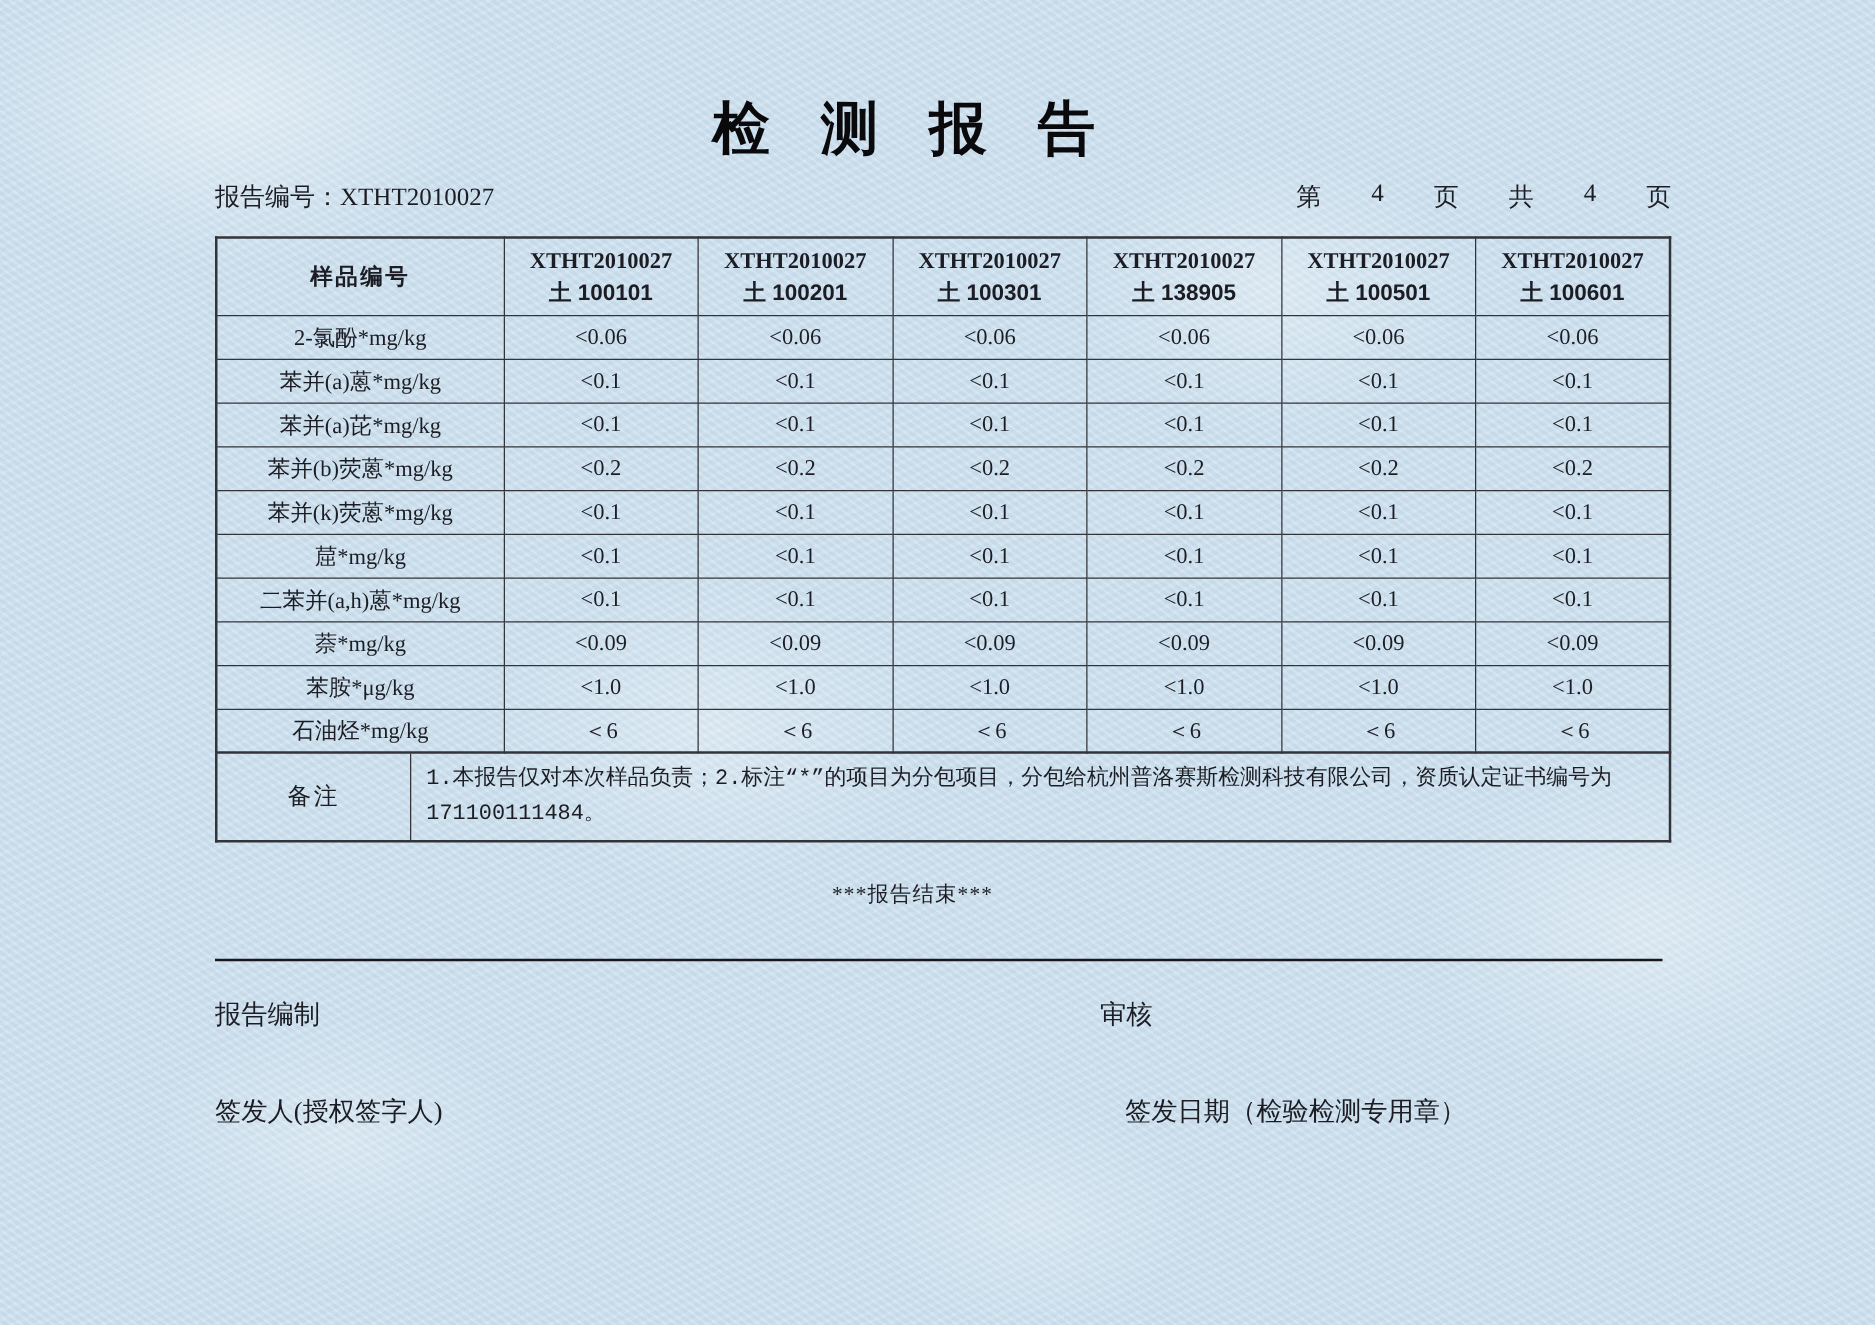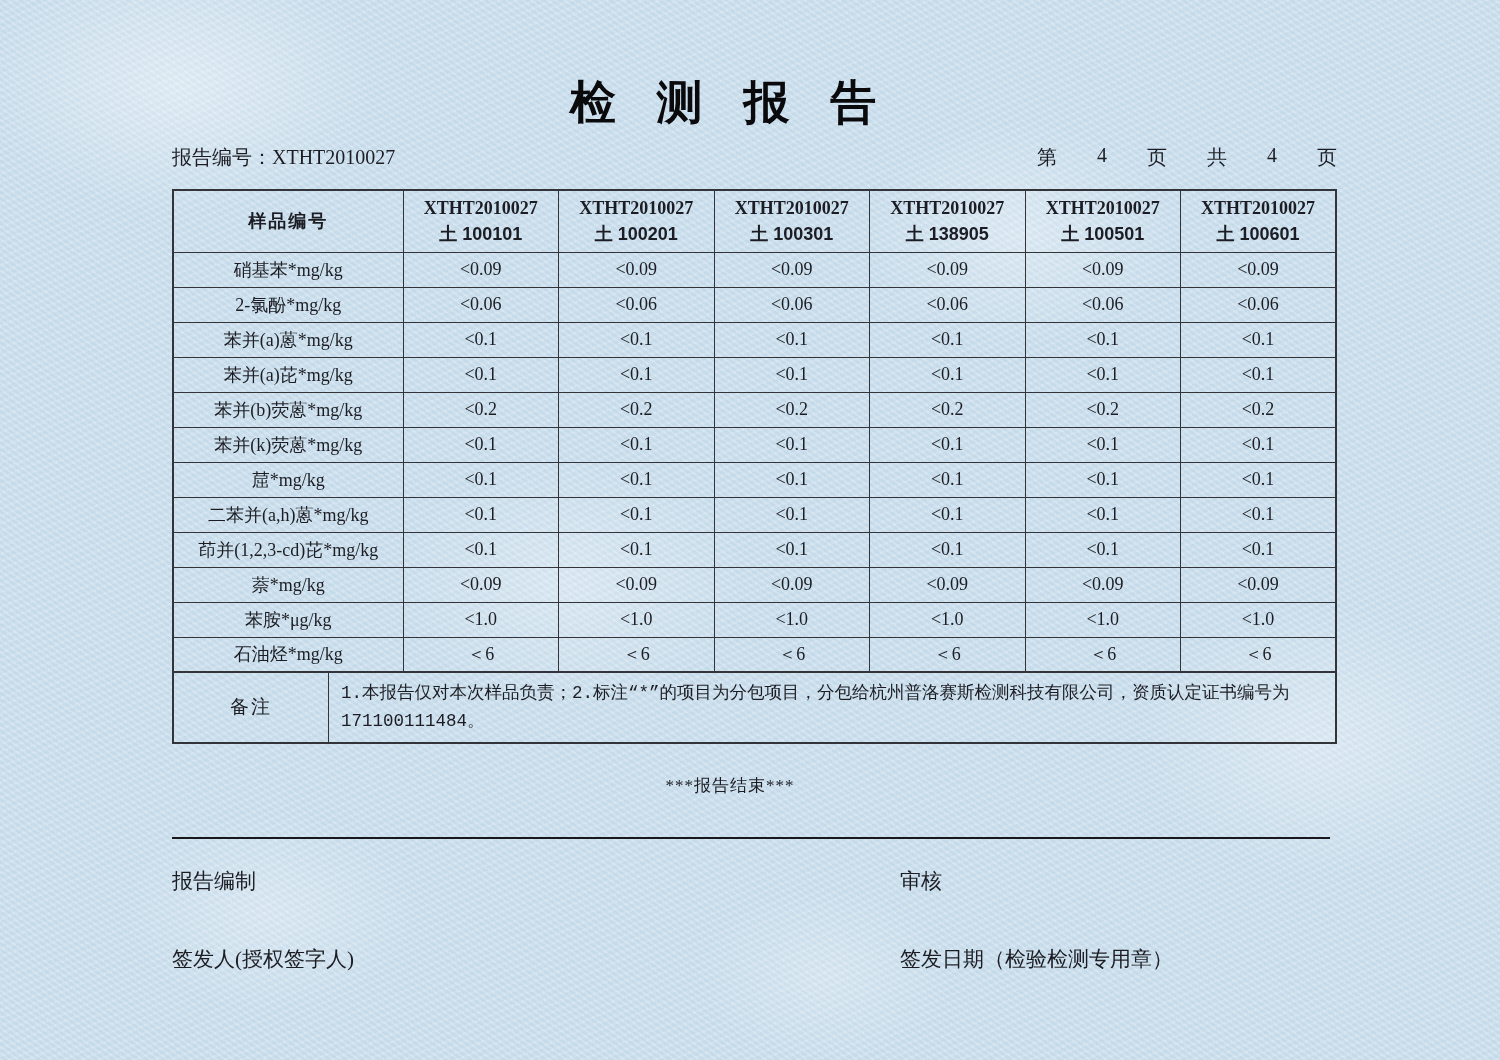--- a/index.html
+++ b/index.html
@@ -118,21 +118,21 @@
     margin:40px 0 0 172px;
     border:none;
     border-top:2.6px solid #18181c;
   }
   .sig-line{
     width:1165px;
     margin-left:172px;
     display:flex;
     font-size:21px;
   }
-  .sig-line.first{margin-top:28px;gap:20px;}
+  .sig-line.first{margin-top:28px;}
   .sig-line.second{margin-top:50px;gap:20px;}
   .sig-left{flex:0 0 708px;text-align:left;}
   .sig-right{flex:1;text-align:left;}
 </style>
 </head>
 <body>
 
 <div class="page">
 
   <div class="title">检 测 报 告</div>
@@ -183,29 +183,20 @@
             <div class="soil">土 100501</div>
           </th>
           <th class="col-head">
             <div>XTHT2010027</div>
             <div class="soil">土 100601</div>
           </th>
         </tr>
     </thead>
     <tbody id="table-body">
         <tr>
-          <td class="row-label">硝基苯*mg/kg</td>
-          <td class="cell-val">&lt;0.09</td>
-          <td class="cell-val">&lt;0.09</td>
-          <td class="cell-val">&lt;0.09</td>
-          <td class="cell-val">&lt;0.09</td>
-          <td class="cell-val">&lt;0.09</td>
-          <td class="cell-val">&lt;0.09</td>
-        </tr>
-        <tr>
           <td class="row-label">2-氯酚*mg/kg</td>
           <td class="cell-val">&lt;0.06</td>
           <td class="cell-val">&lt;0.06</td>
           <td class="cell-val">&lt;0.06</td>
           <td class="cell-val">&lt;0.06</td>
           <td class="cell-val">&lt;0.06</td>
           <td class="cell-val">&lt;0.06</td>
         </tr>
         <tr>
           <td class="row-label">苯并(a)蒽*mg/kg</td>
@@ -247,29 +238,20 @@
           <td class="row-label">䓛*mg/kg</td>
           <td class="cell-val">&lt;0.1</td>
           <td class="cell-val">&lt;0.1</td>
           <td class="cell-val">&lt;0.1</td>
           <td class="cell-val">&lt;0.1</td>
           <td class="cell-val">&lt;0.1</td>
           <td class="cell-val">&lt;0.1</td>
         </tr>
         <tr>
           <td class="row-label">二苯并(a,h)蒽*mg/kg</td>
-          <td class="cell-val">&lt;0.1</td>
-          <td class="cell-val">&lt;0.1</td>
-          <td class="cell-val">&lt;0.1</td>
-          <td class="cell-val">&lt;0.1</td>
-          <td class="cell-val">&lt;0.1</td>
-          <td class="cell-val">&lt;0.1</td>
-        </tr>
-        <tr>
-          <td class="row-label">茚并(1,2,3-cd)芘*mg/kg</td>
           <td class="cell-val">&lt;0.1</td>
           <td class="cell-val">&lt;0.1</td>
           <td class="cell-val">&lt;0.1</td>
           <td class="cell-val">&lt;0.1</td>
           <td class="cell-val">&lt;0.1</td>
           <td class="cell-val">&lt;0.1</td>
         </tr>
         <tr>
           <td class="row-label">萘*mg/kg</td>
           <td class="cell-val">&lt;0.09</td>

